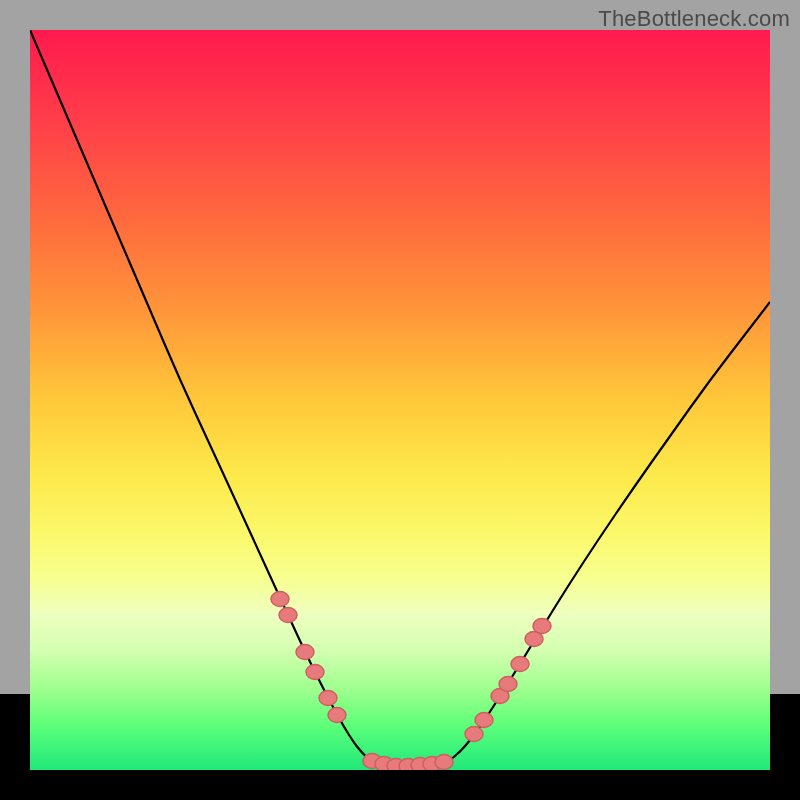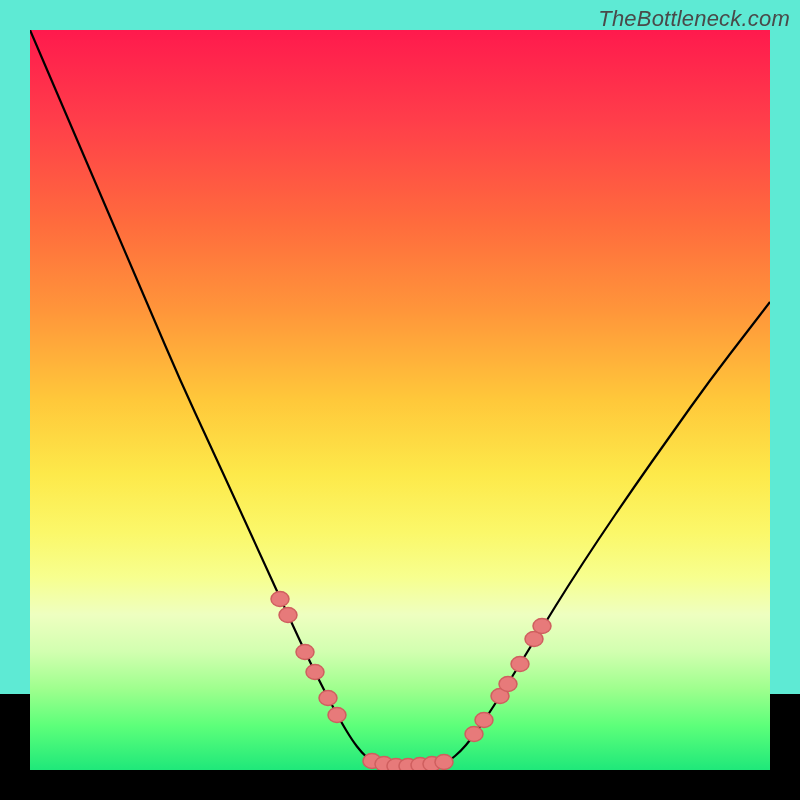--- a/index.html
+++ b/index.html
@@ -8,22 +8,21 @@
     width: 800px;
     height: 800px;
     overflow: hidden;
     background: #000;
     font-family: Arial, Helvetica, sans-serif;
   }
   .frame {
     position: relative;
     width: 800px;
     height: 694px;
-    background: #5eead4;
-    font-style: italic;
+    background: #a3a3a3;
   }
   .plot {
     position: absolute;
     left: 30px;
     top: 30px;
     width: 740px;
     height: 740px;
     background: linear-gradient(
       to bottom,
       #ff1a4d 0%,

